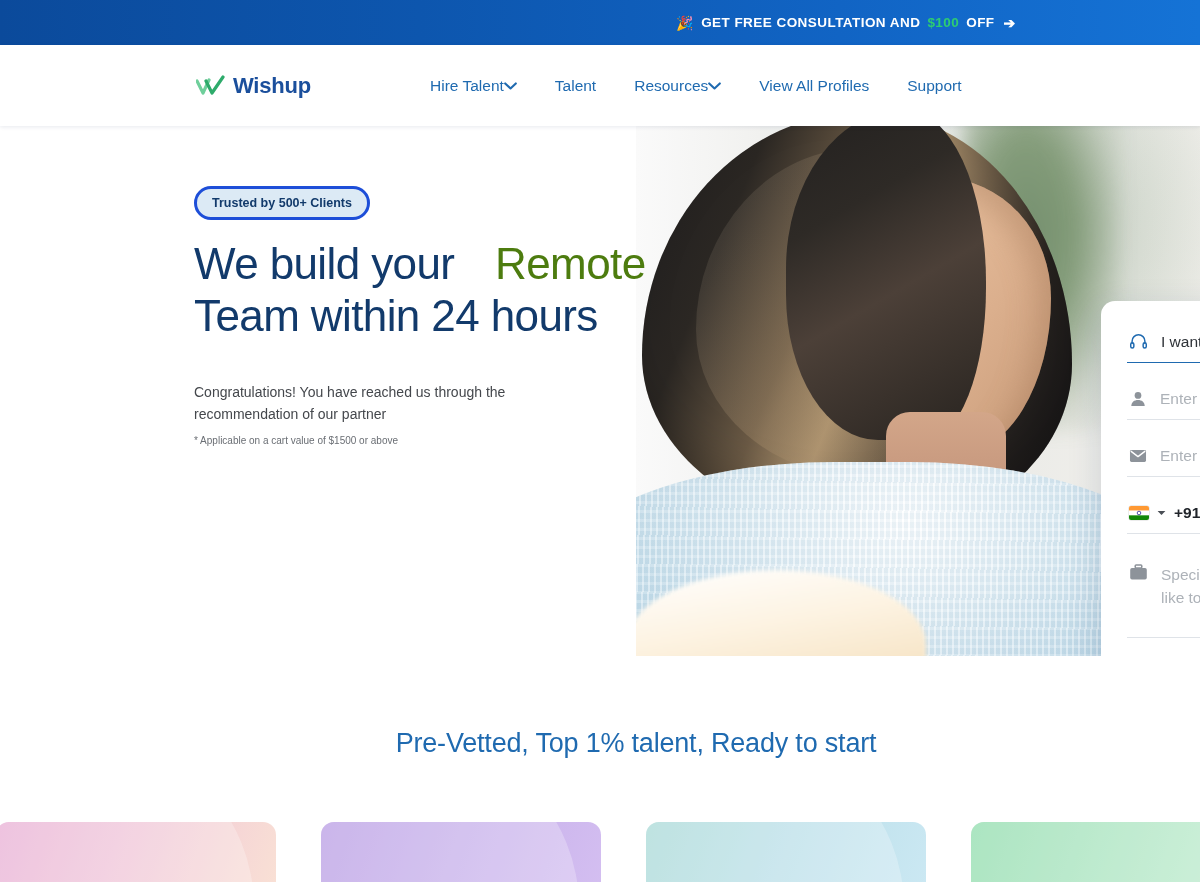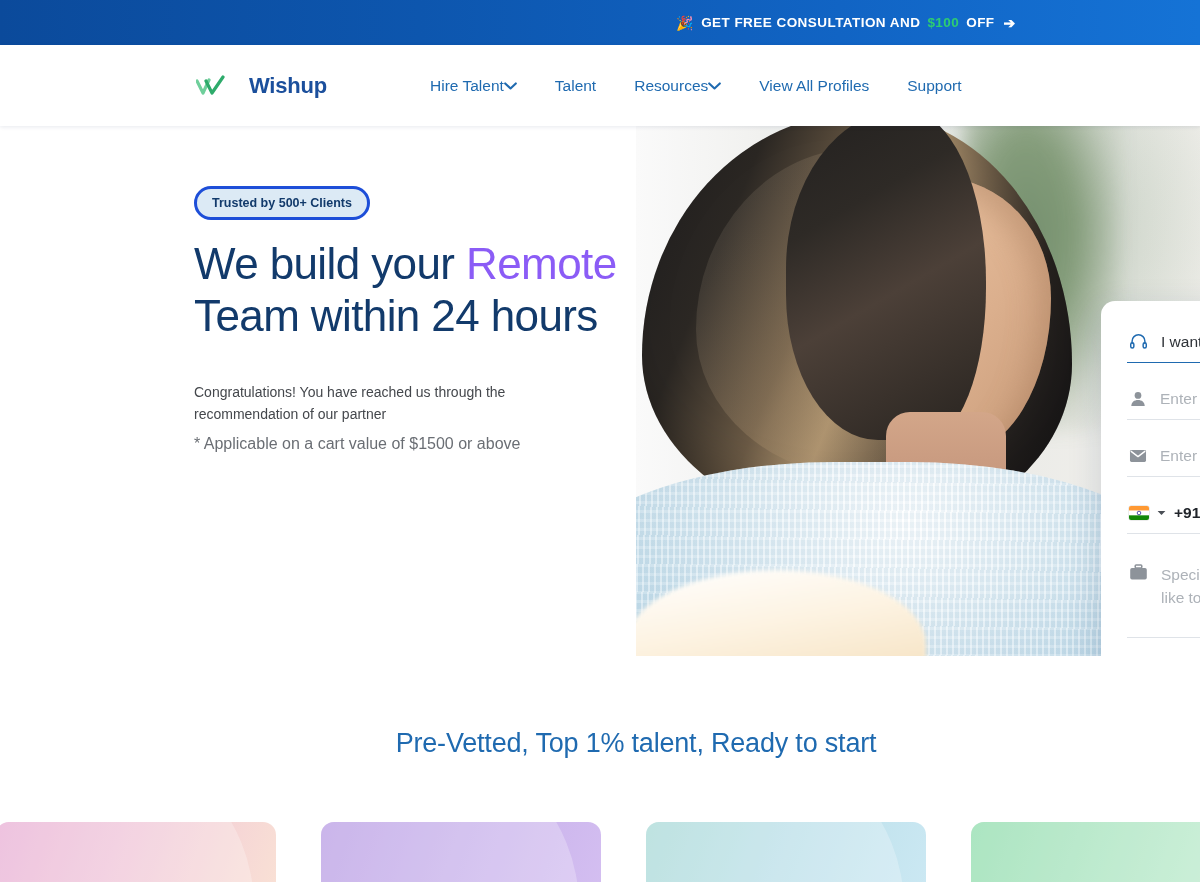--- a/index.html
+++ b/index.html
@@ -45,21 +45,21 @@
     display:flex;
     align-items:center;
     box-shadow:0 1px 4px rgba(16,44,84,.10);
     z-index:30;
   }
   .logo-block{
     position:absolute;
     left:196px;
     display:flex;
     align-items:center;
-    gap:23px;
+    gap:7px;
     cursor:pointer;
   }
   .logo-mark{width:30px;height:22px;display:block;}
   .logo-word{
     font-size:22px;
     font-weight:bold;
     color:#1b4f9c;
     letter-spacing:-.2px;
   }
   .main-nav{
@@ -199,21 +199,21 @@
     border-radius:999px;
     margin-bottom:18px;
   }
   .hero-title{
     font-size:44px;
     line-height:1.18;
     font-weight:normal;
     color:#123a6b;
     letter-spacing:-.6px;
   }
-  .hl-green{color:#8b5cf6;}
+  .hl-green{color:#4d7c0f;margin-left:29px;}
   .hero-sub{
     margin-top:40px;
     font-size:14px;
     line-height:1.56;
     color:#44474c;
     max-width:375px;
   }
   .cta-button{
     margin-top:43px;
     display:block;
@@ -225,21 +225,21 @@
     color:#1257a8;
     font-size:18px;
     font-weight:bold;
     text-align:center;
     cursor:pointer;
     font-family:inherit;
     box-shadow:0 1px 2px rgba(20,60,110,.08);
   }
   .cta-note{
     margin-top:10px;
-    font-size:16px;
+    font-size:10px;
     color:#6a6e74;
   }
 
   
   .lead-card{
     position:absolute;
     left:1101px;top:175px;
     width:340px;
     background:#ffffff;
     border-radius:14px;

